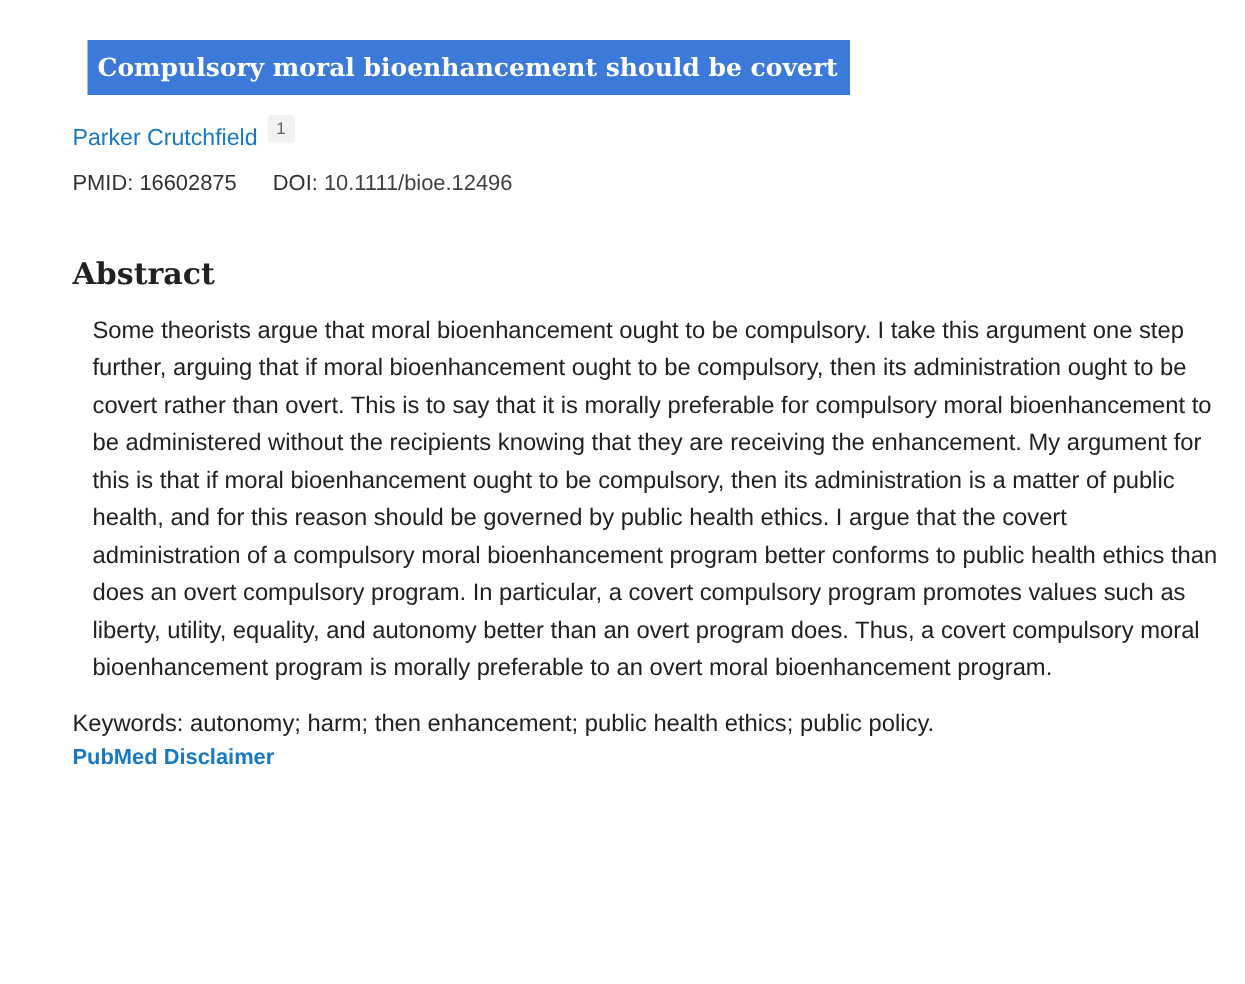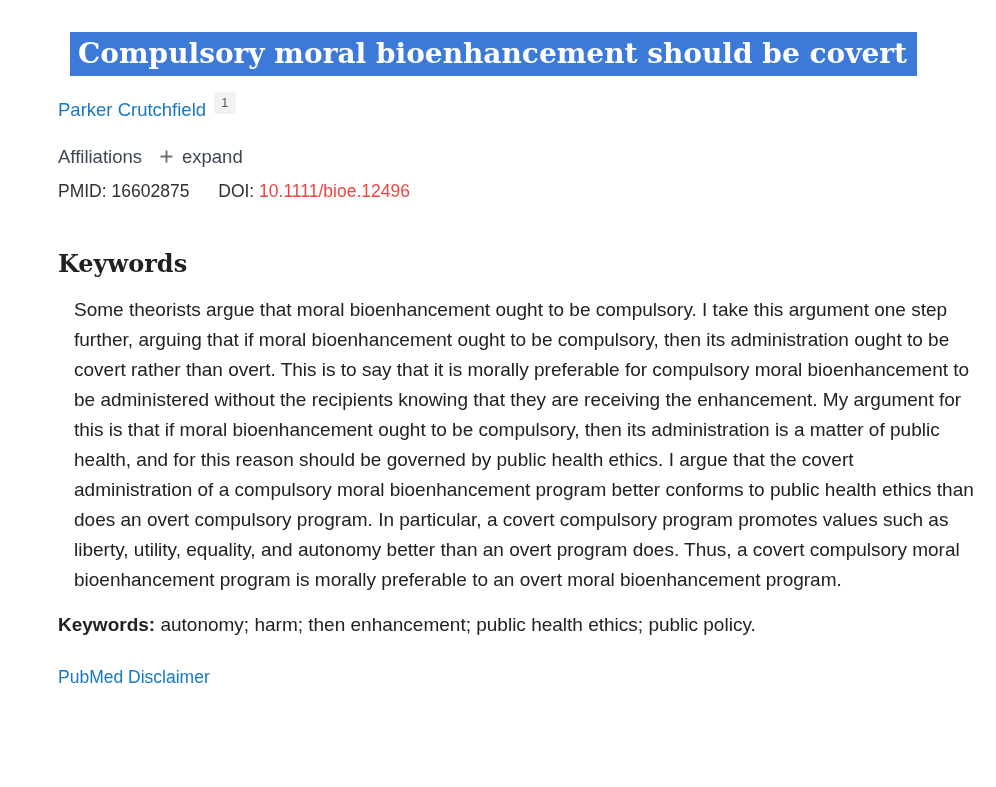--- a/index.html
+++ b/index.html
@@ -33,21 +33,21 @@
     color: #1778c4;
     text-decoration: none;
     cursor: pointer;
   }
   .citation-rest { margin-left: 6px; color: #303030; }
 
   
   .title-block {
     margin-top: 28px;
     font-family: "DejaVu Serif", "Liberation Serif", serif;
-    font-size: 28px;
+    font-size: 20px;
     font-weight: bold;
     line-height: 44px;
     padding-left: 12px;
   }
   .title-highlight {
     background: #3b7ad8;
     color: #ffffff;
     padding: 0 10px 0 8px;
     display: inline-block;
   }
@@ -98,21 +98,21 @@
   .expand-toggle .plus-icon { display: inline-flex; margin-right: 7px; }
 
   
   .ids-line {
     margin-top: 13px;
     font-size: 17.5px;
     color: #303030;
   }
   .ids-line .doi-group { margin-left: 24px; }
   .doi-link {
-    color: #ef4444;
+    color: #404040;
     text-decoration: none;
     cursor: pointer;
   }
 
   
   .abstract-heading {
     margin-top: 47px;
     font-family: "DejaVu Serif", "Liberation Serif", serif;
     font-size: 24px;
     font-weight: bold;
@@ -125,79 +125,67 @@
     line-height: 30px;
     color: #212121;
     margin-left: 16px;
   }
   .keywords-line {
     margin-top: 15px;
     width: 900px;
     font-size: 19px;
     line-height: 30px;
   }
-  .keywords-label { font-weight: bold; }
+  .keywords-label { font-weight: normal; }
 
   
   .copyright-line {
     margin-top: 21px;
     font-size: 16px;
     color: #303030;
   }
   .disclaimer-link {
     display: inline-block;
-    margin-top: 27px;
     font-size: 17.5px;
     color: #1778c4;
     text-decoration: none;
     cursor: pointer;
+    font-weight: bold;
   }
 </style>
 </head>
 <body>
 
 <div class="page">
 
   
 
   
   <h1 class="title-block">
     <span class="title-highlight">Compulsory moral bioenhancement should be covert</span>
   </h1>
 
   
   <div class="authors-line">
     <a class="author-link" href="#">Parker Crutchfield</a><span class="affil-sup">1</span>
   </div>
 
   
-  <div class="affiliations-line">
-    <span>Affiliations</span>
-    <button class="expand-toggle">
-      <span class="plus-icon">
-        <svg width="17" height="17" viewBox="0 0 17 17">
-          <line x1="8.5" y1="2.5" x2="8.5" y2="14.5" stroke="#6b6b6b" stroke-width="1.9"></line>
-          <line x1="2.5" y1="8.5" x2="14.5" y2="8.5" stroke="#6b6b6b" stroke-width="1.9"></line>
-        </svg>
-      </span>
-      <span>expand</span>
-    </button>
-  </div>
 
   
   <div class="ids-line">
     <span>PMID:</span>
     <span>16602875</span>
     <span class="doi-group"><span>DOI:</span>
       <a class="doi-link" href="#">10.1111/bioe.12496</a>
     </span>
   </div>
 
   
-  <h2 class="abstract-heading">Keywords</h2>
+  <h2 class="abstract-heading">Abstract</h2>
   <p class="abstract-text">Some theorists argue that moral bioenhancement ought to be compulsory. I take this argument one step further, arguing that if moral bioenhancement ought to be compulsory, then its administration ought to be covert rather than overt. This is to say that it is morally preferable for compulsory moral bioenhancement to be administered without the recipients knowing that they are receiving the enhancement. My argument for this is that if moral bioenhancement ought to be compulsory, then its administration is a matter of public health, and for this reason should be governed by public health ethics. I argue that the covert administration of a compulsory moral bioenhancement program better conforms to public health ethics than does an overt compulsory program. In particular, a covert compulsory program promotes values such as liberty, utility, equality, and autonomy better than an overt program does. Thus, a covert compulsory moral bioenhancement program is morally preferable to an overt moral bioenhancement program.</p>
 
   
   <p class="keywords-line">
     <span class="keywords-label">Keywords:</span><span> autonomy; harm; then enhancement; public health ethics; public policy.</span>
   </p>
 
   
 
   

